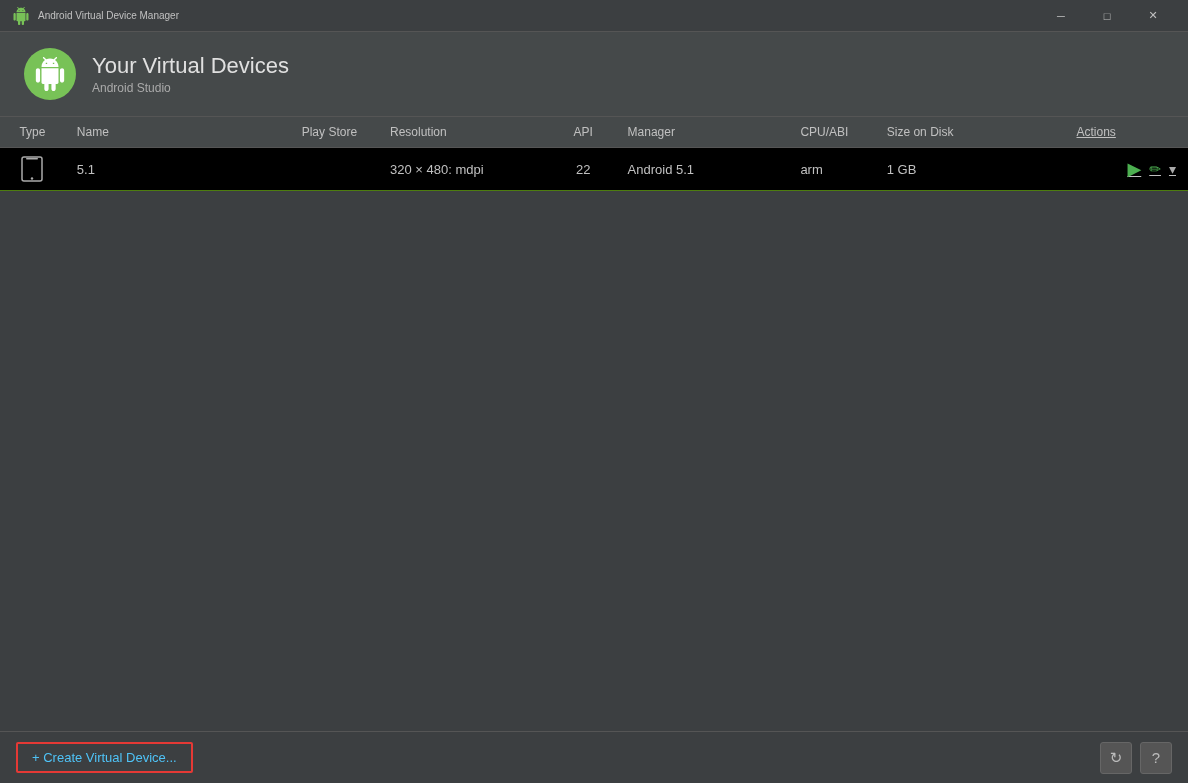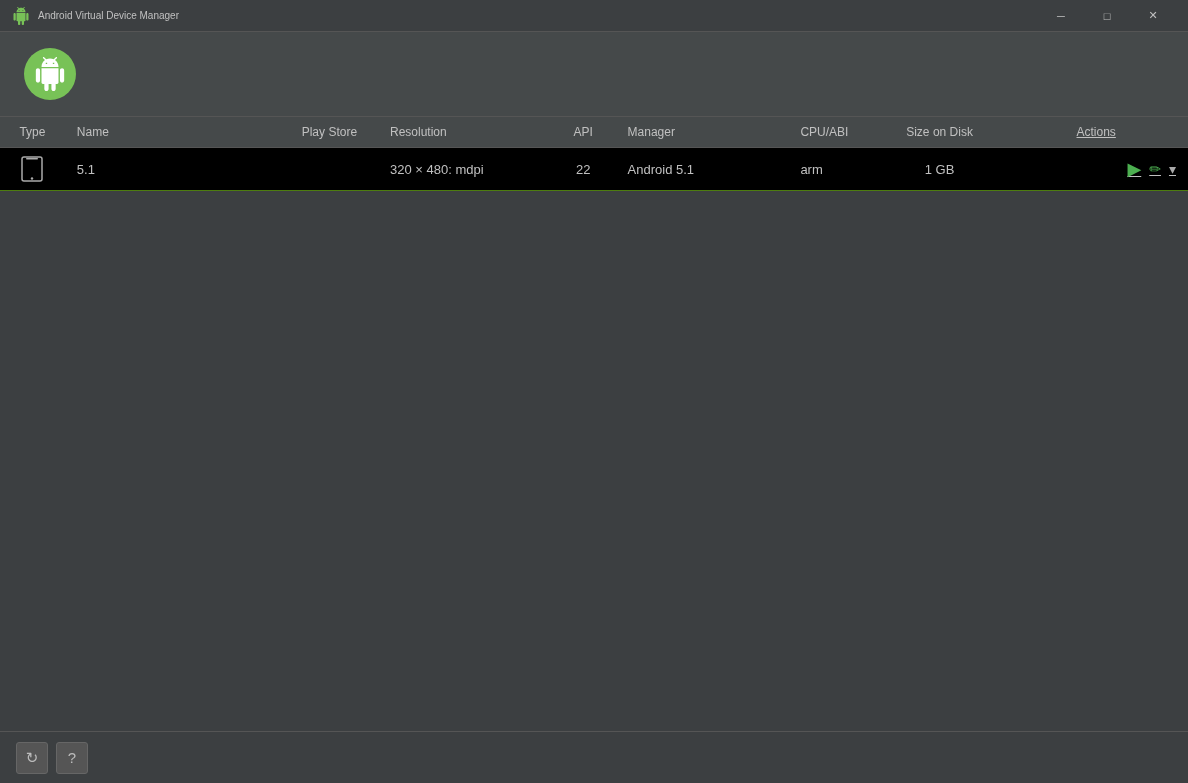--- a/index.html
+++ b/index.html
@@ -123,21 +123,21 @@
     }
     tbody td.center { text-align: center; }
 
     .col-type { width: 60px; margin-top: 25px; }
     .col-name { width: 200px; }
     .col-playstore { width: 90px; }
     .col-resolution { width: 160px; }
     .col-api { width: 60px; }
     .col-target { width: 160px; }
     .col-cpu { width: 80px; }
-    .col-size { width: 120px; text-align: center; }
+    .col-size { width: 120px; }
     .col-actions { width: 170px; text-align: center; text-decoration: underline; }
 
     
     .action-btns {
       display: flex;
       align-items: center;
       justify-content: flex-end;
       gap: 8px;
     }
     .action-play {
@@ -215,20 +215,24 @@
     <div class="titlebar-btn">□</div>
     <div class="titlebar-btn close">✕</div>
   </div>
 </div>
 
 <div class="header">
   <div class="android-logo">
     <svg width="34" height="34" viewBox="0 0 24 24" fill="white">
       <path d="M6 18c0 .55.45 1 1 1h1v3.5c0 .83.67 1.5 1.5 1.5s1.5-.67 1.5-1.5V19h2v3.5c0 .83.67 1.5 1.5 1.5s1.5-.67 1.5-1.5V19h1c.55 0 1-.45 1-1V8H6v10zM3.5 8C2.67 8 2 8.67 2 9.5v7c0 .83.67 1.5 1.5 1.5S5 17.33 5 16.5v-7C5 8.67 4.33 8 3.5 8zm17 0c-.83 0-1.5.67-1.5 1.5v7c0 .83.67 1.5 1.5 1.5s1.5-.67 1.5-1.5v-7c0-.83-.67-1.5-1.5-1.5zm-4.97-5.84l1.3-1.3c.2-.2.2-.51 0-.71-.2-.2-.51-.2-.71 0l-1.48 1.48C13.85 1.23 12.95 1 12 1c-.96 0-1.86.23-2.66.63L7.85.15c-.2-.2-.51-.2-.71 0-.2.2-.2.51 0 .71l1.31 1.31C6.97 3.26 6 5.01 6 7h12c0-1.99-.97-3.75-2.47-4.84zM10 5H9V4h1v1zm5 0h-1V4h1v1z"></path>
     </svg>
+  </div>
+  <div class="header-text">
+    <h1>Your Virtual Devices</h1>
+    <p>Android Studio</p>
   </div>
 </div>
 
 <div class="main">
   <div class="table-container">
     <table>
       <thead>
         <tr>
           <th class="col-type center">Type</th>
           <th class="col-name">Name</th>
@@ -262,20 +266,23 @@
       <span class="action-chevron" title="More actions">▾</span>
     </div>
             </td>
           </tr>
         </tbody>
     </table>
   </div>
 </div>
 
 <div class="footer">
+  <button class="create-btn">
+    <span>+ Create Virtual Device...</span>
+  </button>
   <div class="footer-right">
     <div class="footer-icon-btn" title="Refresh">
       <span>↻</span>
     </div>
     <div class="footer-icon-btn" title="Help">
       <span>?</span>
     </div>
   </div>
 </div>
 

